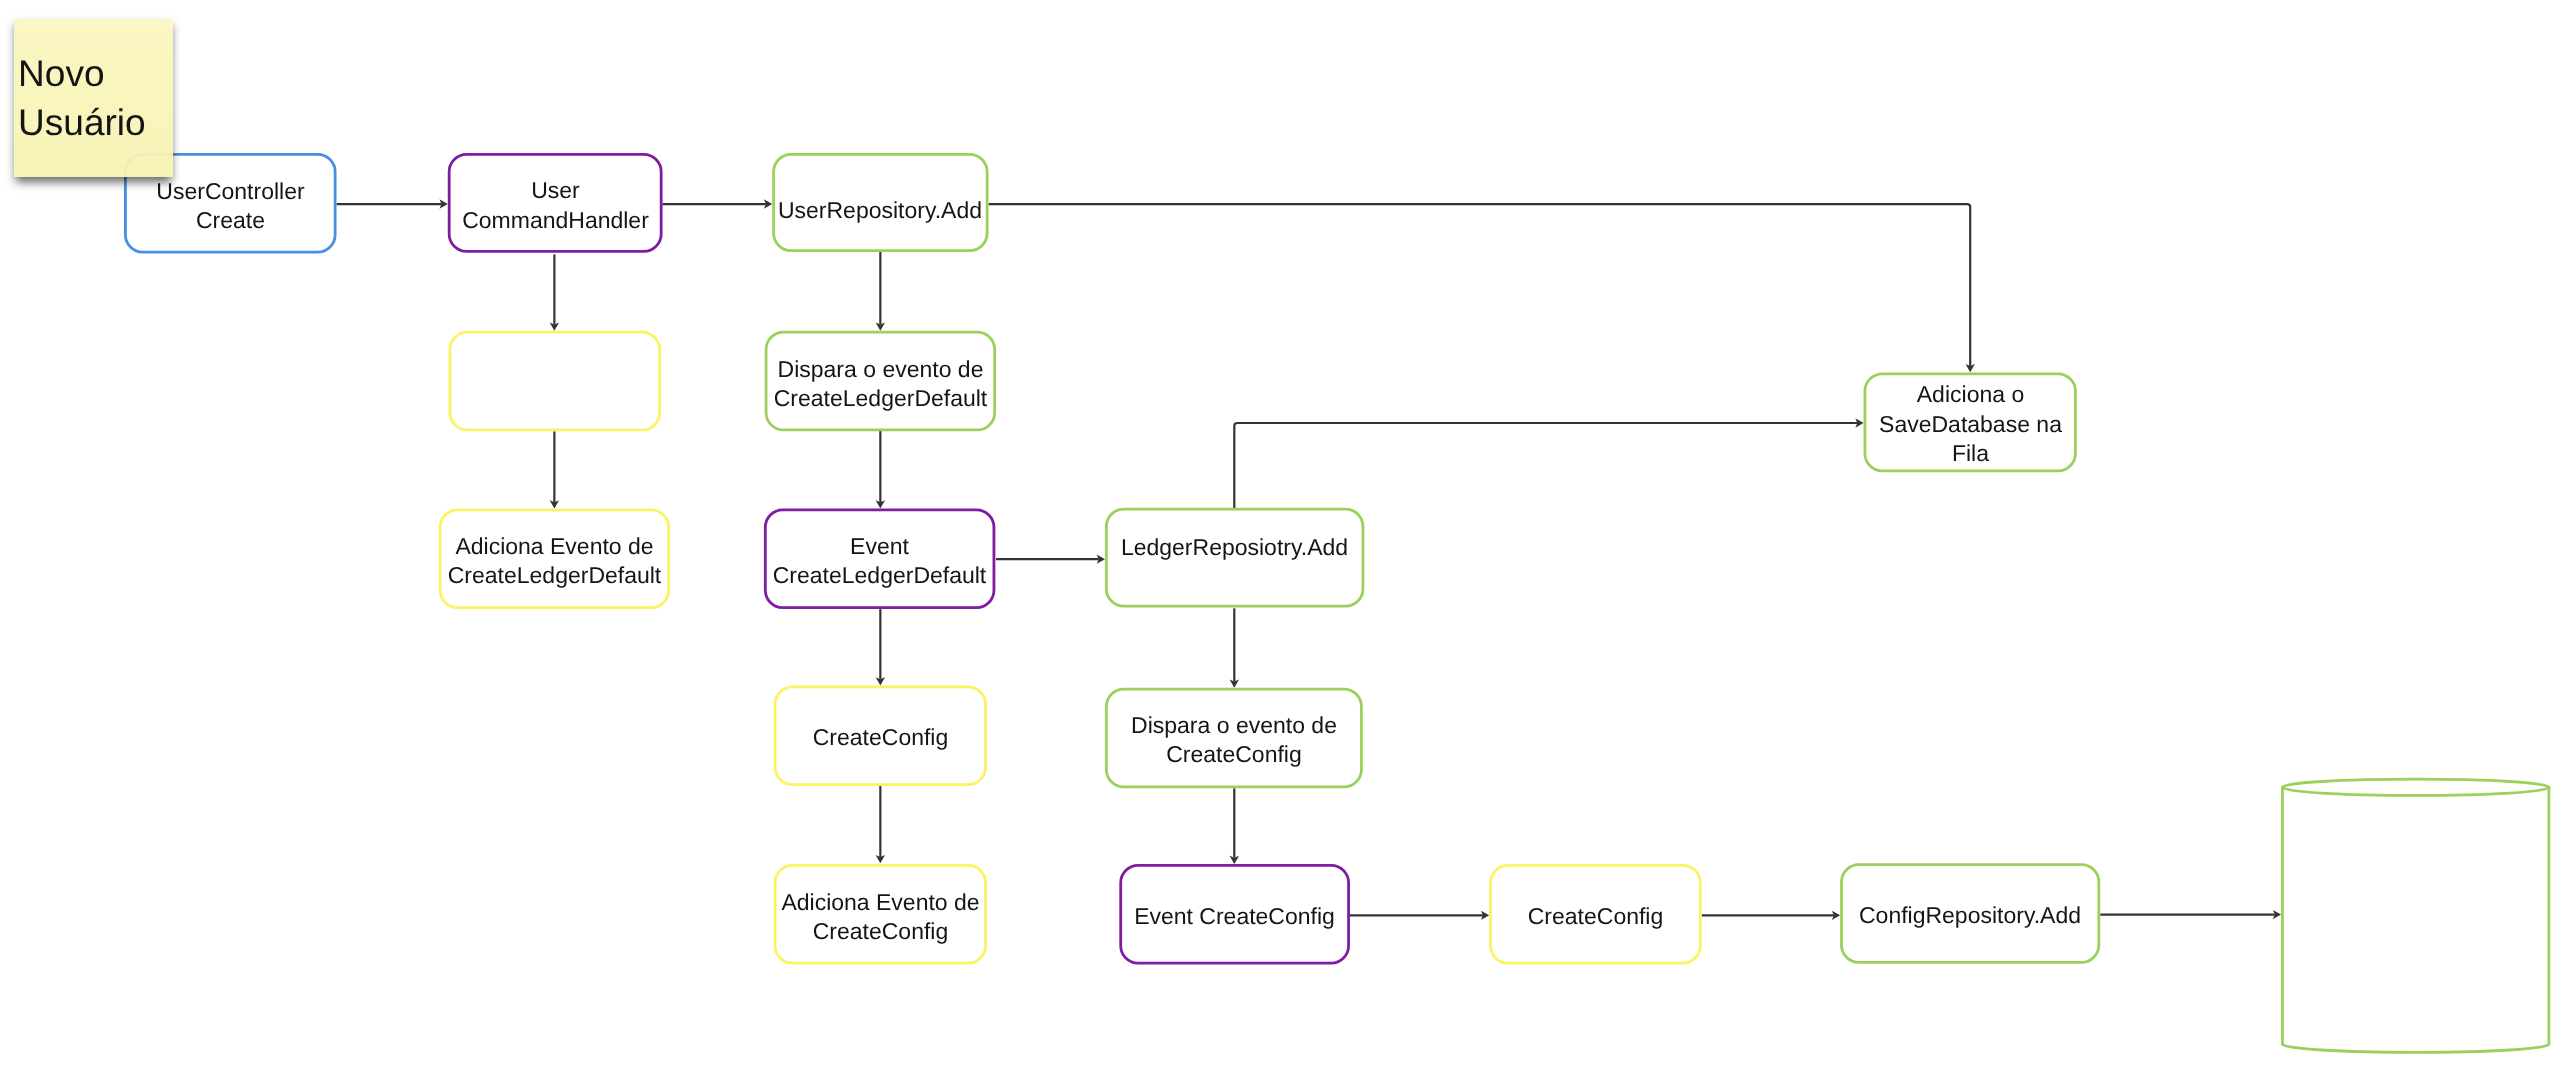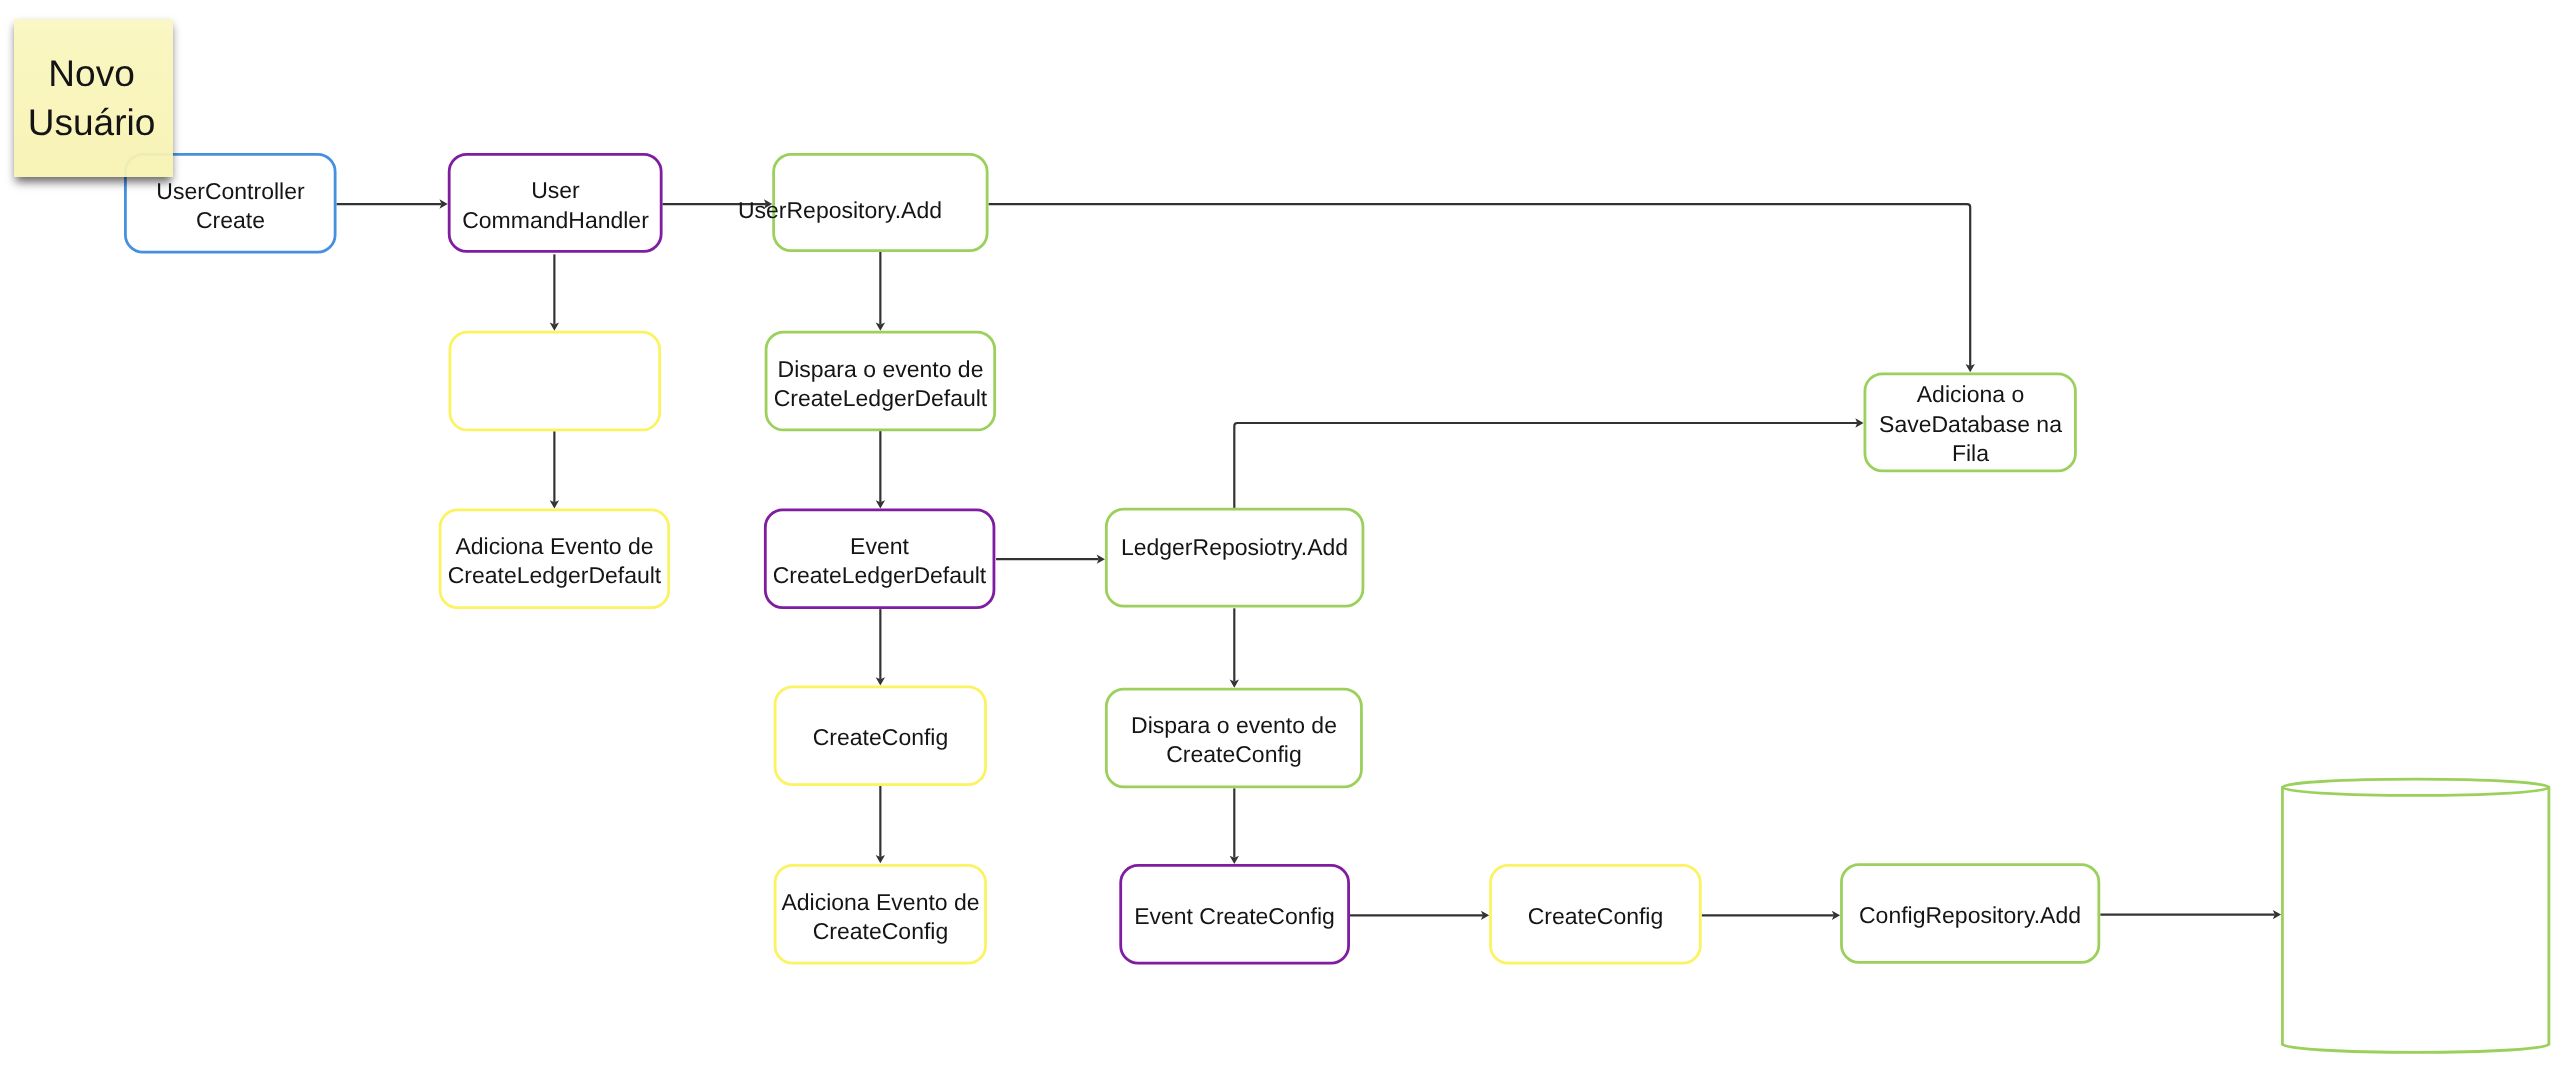--- a/index.html
+++ b/index.html
@@ -12,21 +12,21 @@
   svg.layer [data-interactable="true"]{pointer-events:auto;cursor:pointer;}
   .node-label{position:absolute;display:flex;align-items:center;justify-content:center;
               text-align:center;color:#151515;font-size:23px;line-height:29.5px;}
   .node-label span{display:block;padding-top:5.3px;}
   .sticky{position:absolute;box-sizing:border-box;
           background:linear-gradient(180deg,
                 rgba(250,247,197,0.95) 0%, rgba(249,245,189,0.95) 13%,
                 rgba(248,244,184,0.94) 55%, rgba(247,242,178,0.94) 100%);
           box-shadow:0px 5.3px 9px -0.8px rgba(0,0,0,0.60);}
   .sticky-text{color:#141414;font-size:37px;line-height:49px;padding:30px 7.6px 0 4.5px;
-               text-align:center;}
+               text-align:left;}
 </style>
 </head>
 <body>
 
 <div id="canvas" data-interactable="false">
 <svg class="layer" data-interactable="false" viewBox="0 0 3406 1430">
 <defs>
         <filter id="stickyShadow" x="-30%" y="-30%" width="180%" height="180%">
           <feDropShadow dx="6" dy="9" stdDeviation="8" flood-color="#000000" flood-opacity="0.38"></feDropShadow>
         </filter>
@@ -90,21 +90,21 @@
         <path data-interactable="false" d="M 3017.85 1380.35 A 176.15 10.80 0 0 0 3370.15 1380.35" fill="none" stroke="#9bd05c" stroke-width="3.7" stroke-linecap="round"></path>
         <ellipse data-interactable="false" cx="3194.00" cy="1040.65" rx="176.15" ry="10.80" fill="#ffffff" stroke="#9bd05c" stroke-width="3.7"></ellipse>
       </g>
 </svg>
 <div class="node-label" data-interactable="false" style="left:124px;top:153px;width:213px;height:101px">
       <span data-interactable="false">UserController<br>Create</span>
     </div>
 <div class="node-label" data-interactable="false" style="left:448px;top:153px;width:215px;height:100px">
       <span data-interactable="false">User<br>CommandHandler</span>
     </div>
-<div class="node-label" data-interactable="false" style="left:732px;top:153px;width:216px;height:111px">
+<div class="node-label" data-interactable="false" style="left:772px;top:153px;width:216px;height:111px">
       <span data-interactable="false">UserRepository.Add</span>
     </div>
 <div class="node-label" data-interactable="false" style="left:765px;top:331px;width:231px;height:101px">
       <span data-interactable="false">Dispara o evento de<br>CreateLedgerDefault</span>
     </div>
 <div class="node-label" data-interactable="false" style="left:439px;top:508px;width:231px;height:101px">
       <span data-interactable="false">Adiciona Evento de<br>CreateLedgerDefault</span>
     </div>
 <div class="node-label" data-interactable="false" style="left:764px;top:508px;width:231px;height:101px">
       <span data-interactable="false">Event<br>CreateLedgerDefault</span>

